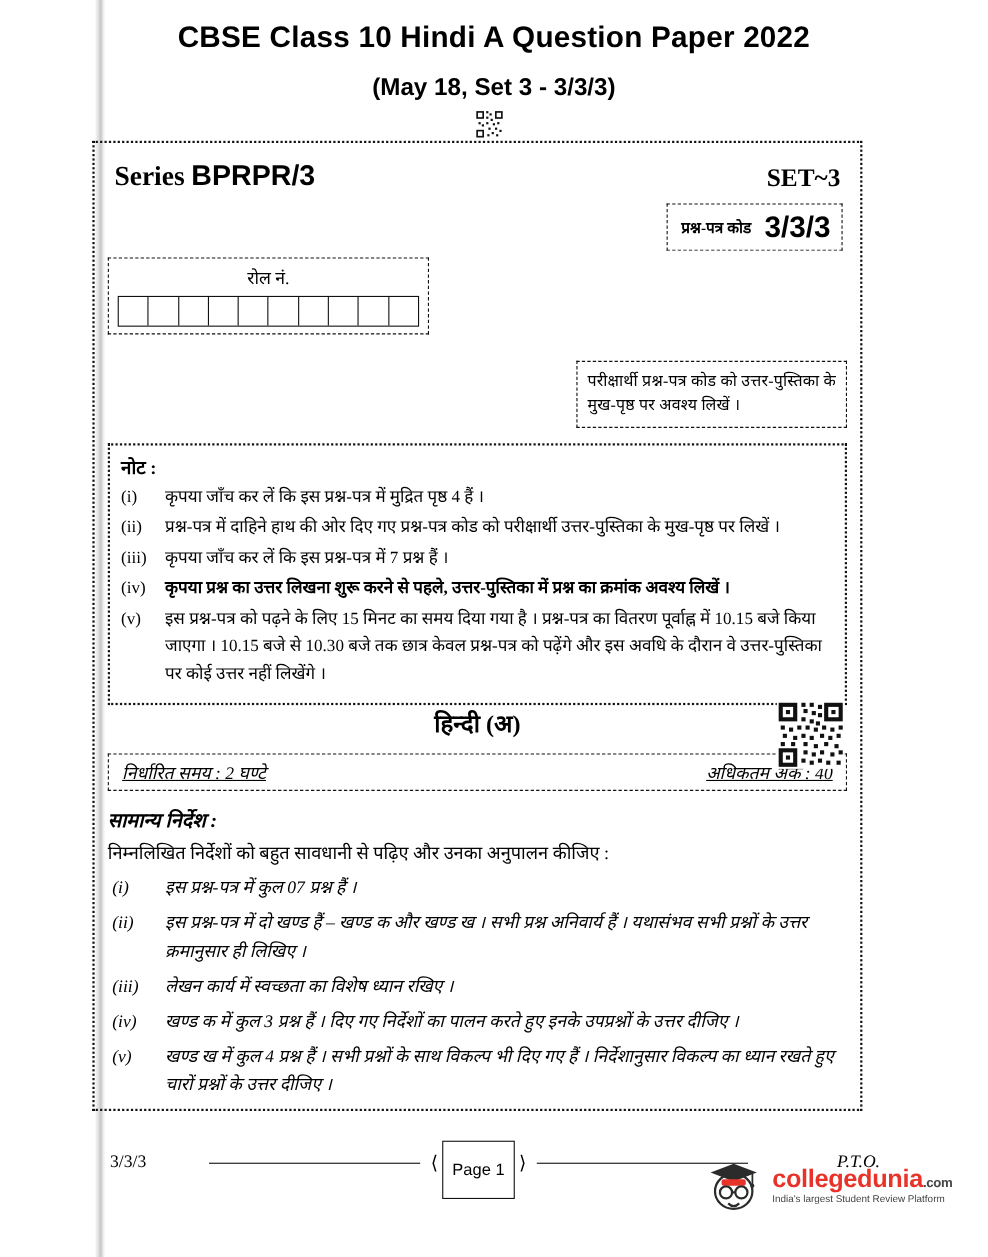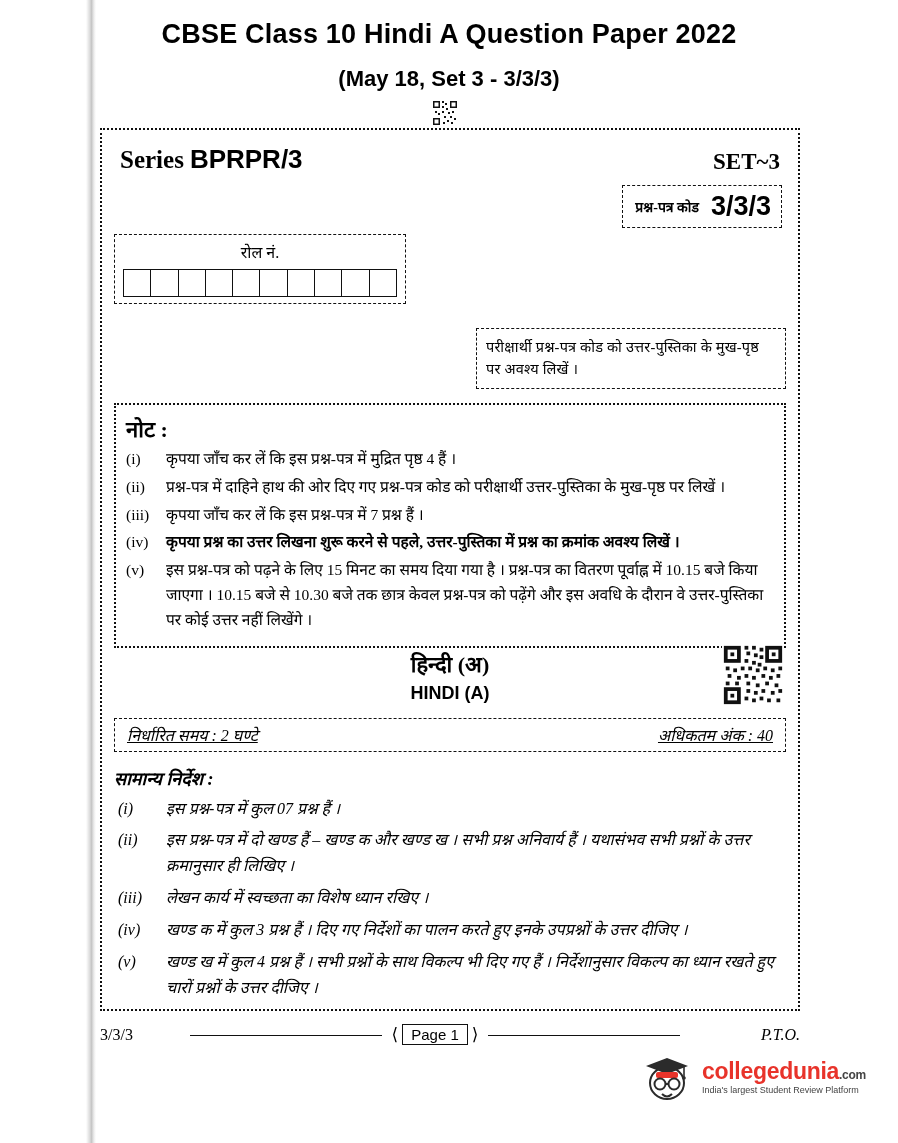--- a/index.html
+++ b/index.html
@@ -48,21 +48,21 @@
   .qr-top {
     position: absolute;
     left: 432px;
     top: 100px;
     width: 26px;
     height: 26px;
   }
 
   .sheet {
     position: absolute;
-    left: 100px;
+    left: 84px;
     top: 128px;
     width: 700px;
   }
 
   .outer-box {
     border: 2px dotted #111;
     padding: 10px 12px 8px 12px;
     position: relative;
   }
 
@@ -135,33 +135,33 @@
     flex: 1;
     border-right: 1px solid #111;
   }
   .roll-cells div:last-child { border-right: none; }
 
   .notice-box {
     border: 1px dashed #111;
     padding: 7px 9px;
     font-size: 14.5px;
     line-height: 1.55;
-    width: 310px;
+    width: 246px;
     margin-left: auto;
     margin-top: 24px;
     letter-spacing: 0.2px;
   }
 
   .note-box {
     border: 2px dotted #111;
     margin-top: 14px;
     padding: 8px 10px 10px 10px;
   }
   .note-head {
-    font-size: 22px;
+    font-size: 17px;
     font-weight: bold;
     padding-bottom: 4px;
   }
   .note-row {
     display: flex;
     font-size: 15.5px;
     line-height: 1.6;
     margin-bottom: 3px;
   }
   .note-num {
@@ -259,21 +259,22 @@
     background: #fff;
     padding: 2px 6px;
     font-family: "Liberation Sans", sans-serif;
     font-size: 15px;
     display: flex;
     align-items: center;
   }
   .page-tag .ang { font-size: 17px; padding: 0 4px; }
   .page-tag .pbox {
     border: 1px solid #111;
-    padding: 1px 8px;
+    padding: 17px 8px;
+    margin-top: 13px;
   }
   .footer-right {
     width: 120px;
     text-align: right;
     font-style: italic;
     font-size: 16px;
     font-family: "Liberation Serif", serif;
   }
 
   
@@ -400,21 +401,20 @@
         <div class="note-txt bold">कृपया प्रश्न का उत्तर लिखना शुरू करने से पहले, उत्तर-पुस्तिका में प्रश्न का क्रमांक अवश्य लिखें ।</div>
       </div>
       <div class="note-row">
         <div class="note-num">(v)</div>
         <div class="note-txt">इस प्रश्न-पत्र को पढ़ने के लिए 15 मिनट का समय दिया गया है । प्रश्न-पत्र का वितरण पूर्वाह्न में 10.15 बजे किया जाएगा । 10.15 बजे से 10.30 बजे तक छात्र केवल प्रश्न-पत्र को पढ़ेंगे और इस अवधि के दौरान वे उत्तर-पुस्तिका पर कोई उत्तर नहीं लिखेंगे ।</div>
       </div>
     </div>
 
     <div class="subject-wrap">
       <div class="subject-hi">हिन्दी (अ)</div>
-      <div class="subject-en">HINDI (A)</div>
       <svg class="qr-right" viewBox="0 0 33 33" xmlns="http://www.w3.org/2000/svg">
         <rect width="33" height="33" fill="#fff"></rect>
         <g fill="#111">
           <rect x="1" y="1" width="9" height="9"></rect>
             <rect x="3" y="3" width="5" height="5" fill="#fff"></rect>
             <rect x="4.5" y="4.5" width="2" height="2"></rect>
           <rect x="23" y="1" width="9" height="9"></rect>
             <rect x="25" y="3" width="5" height="5" fill="#fff"></rect>
             <rect x="26.5" y="4.5" width="2" height="2"></rect>
           <rect x="1" y="23" width="9" height="9"></rect>
@@ -463,20 +463,21 @@
         </g>
       </svg>
     </div>
 
     <div class="time-box">
       <div>निर्धारित समय : 2 घण्टे</div>
       <div>अधिकतम अंक : 40</div>
     </div>
 
     <div class="gen-head">सामान्य निर्देश :</div>
+    <div class="gen-intro">निम्नलिखित निर्देशों को बहुत सावधानी से पढ़िए और उनका अनुपालन कीजिए :</div>
 
     <div class="gen-row">
       <div class="gen-num">(i)</div>
       <div class="gen-txt it">इस प्रश्न-पत्र में कुल 07 प्रश्न हैं ।</div>
     </div>
     <div class="gen-row">
       <div class="gen-num">(ii)</div>
       <div class="gen-txt it">इस प्रश्न-पत्र में दो खण्ड हैं – खण्ड क और खण्ड ख । सभी प्रश्न अनिवार्य हैं । यथासंभव सभी प्रश्नों के उत्तर क्रमानुसार ही लिखिए ।</div>
     </div>
     <div class="gen-row">

